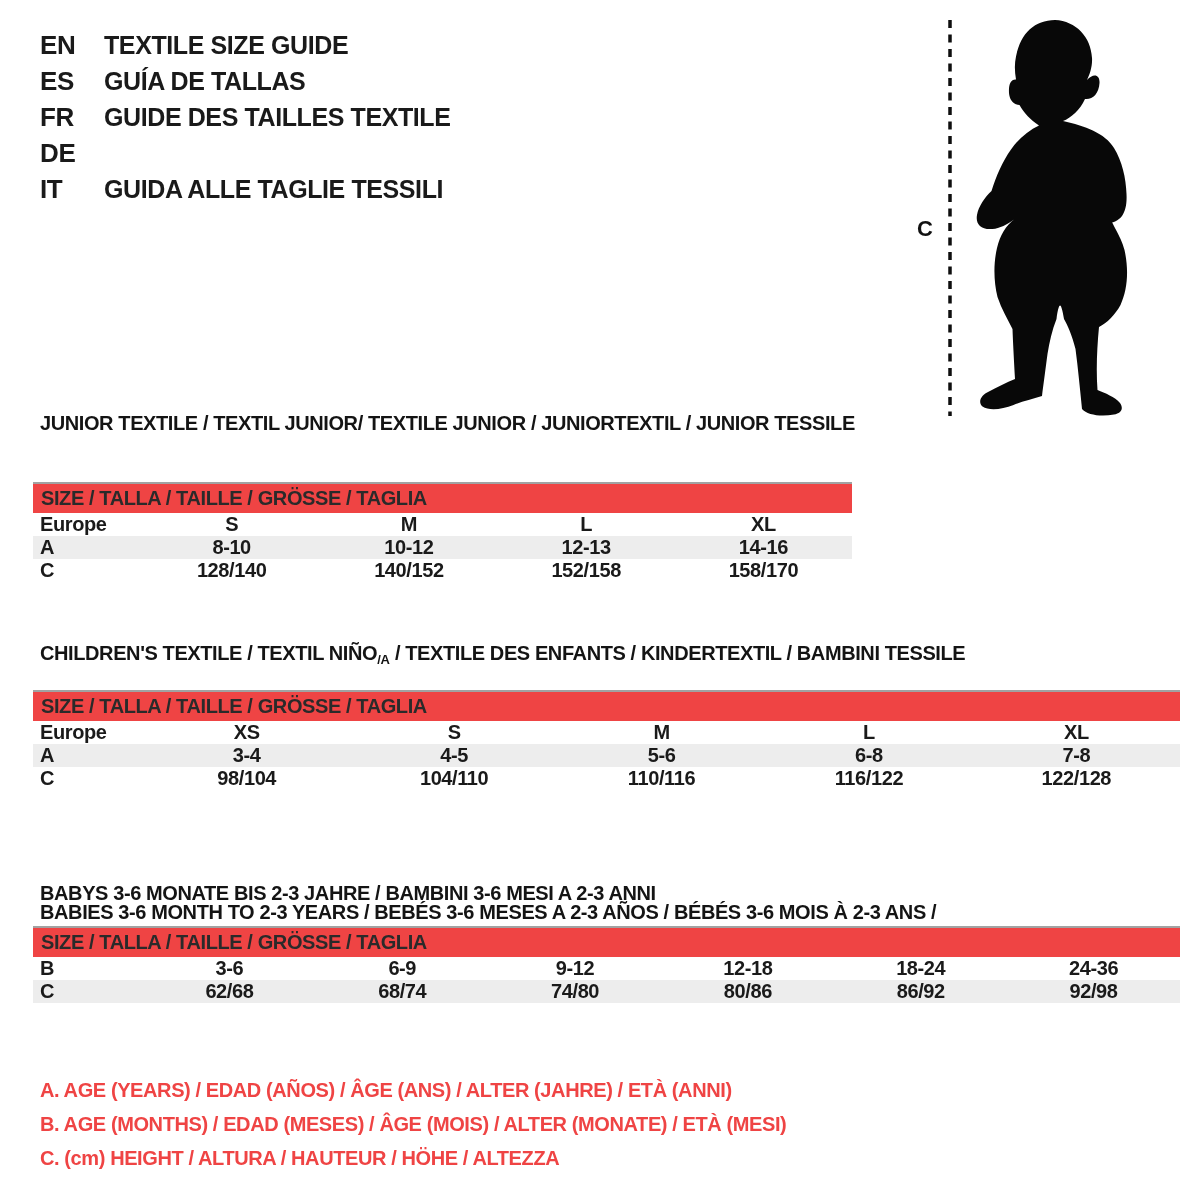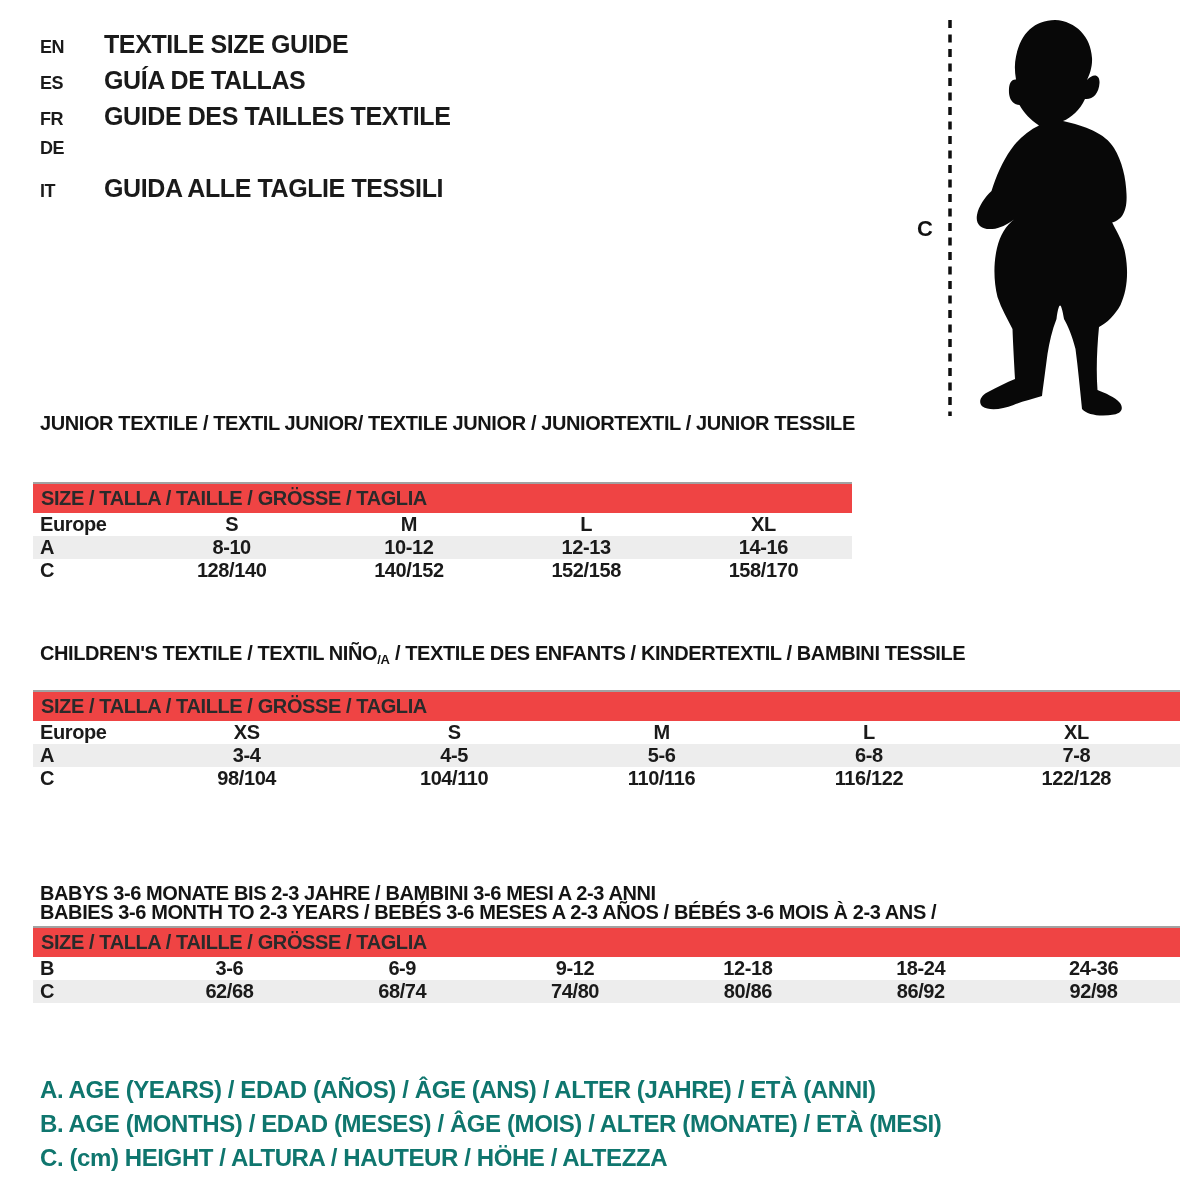--- a/index.html
+++ b/index.html
@@ -13,21 +13,21 @@
     font-family: "Liberation Sans", "DejaVu Sans", sans-serif;
     font-weight: 700;
     font-stretch: condensed;
     color: #1a1a1a;
     letter-spacing: -0.4px;
   }
 
   
   .lang-block { position: absolute; left: 40px; top: 30px; }
   .lang-row { display: flex; align-items: baseline; height: 36px; }
-  .lang-code { display: inline-block; width: 64px; font-size: 18px; }
+  .lang-code { display: inline-block; width: 64px; font-size: 26px; }
   .lang-title { display: inline-block; font-size: 25px; white-space: nowrap; }
 
   
   .figure-svg { position: absolute; left: 913px; top: 14px; }
   .measure-label {
     position: absolute; left: 917px; top: 216px;
     font-size: 22px; color: #111;
   }
 
   
@@ -54,21 +54,21 @@
   .t-cell.label { width: 110px; text-align: left; padding-left: 7px; }
   .t-cell.val { flex: 1; text-align: center; }
 
   .w-junior { width: 819px; }
   .w-wide { width: 1147px; }
 
   .title-sub { font-size: 13px; vertical-align: -4px; letter-spacing: -0.2px; }
 
   
   .legend { position: absolute; left: 40px; top: 1073px; }
-  .legend-line { font-size: 24px; line-height: 34px; white-space: nowrap; color: #0f766e; }
+  .legend-line { font-size: 20px; line-height: 34px; white-space: nowrap; color: #ef4444; }
 </style>
 </head>
 <body>
 
 <div class="page">
 
   <div class="lang-block">
     <div class="lang-row">
       <span class="lang-code">EN</span>
       <span class="lang-title">TEXTILE SIZE GUIDE</span>

